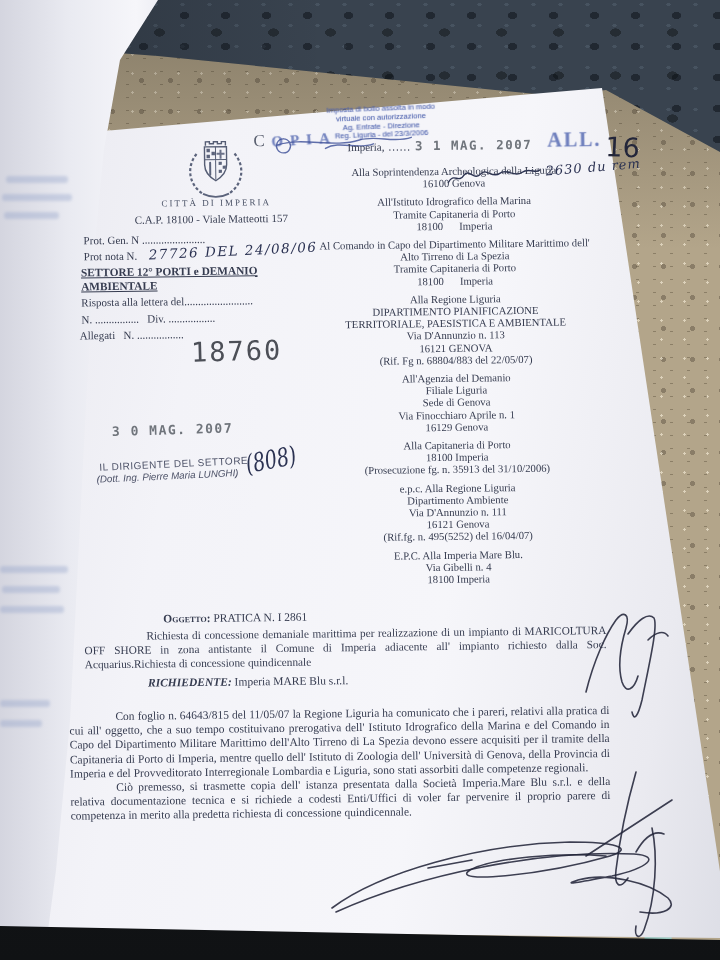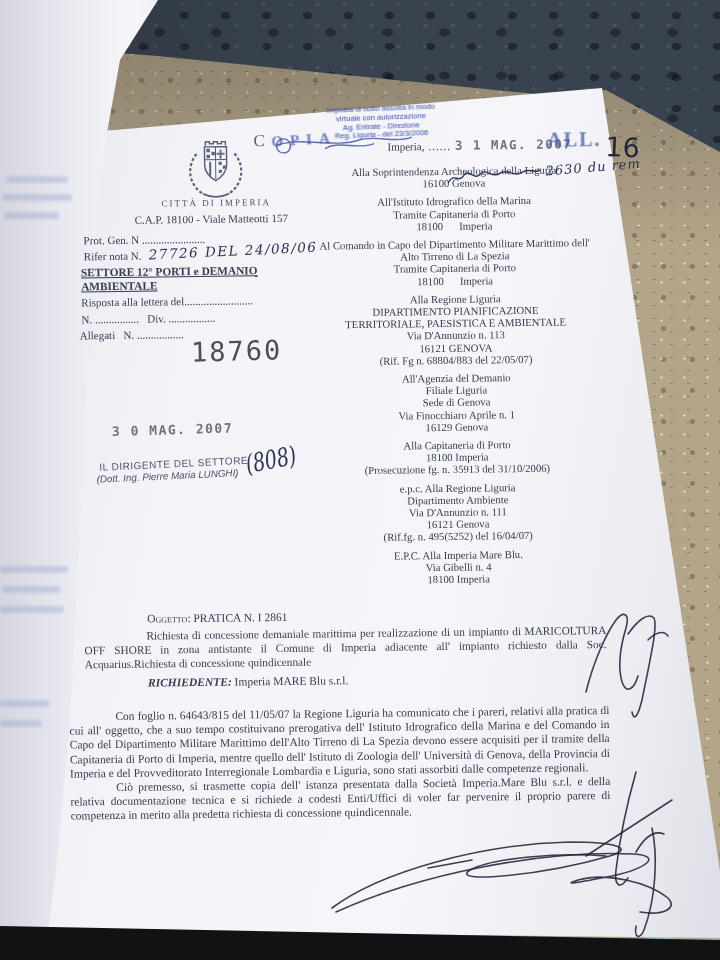--- a/index.html
+++ b/index.html
@@ -116,40 +116,40 @@
       <div>virtuale  con  autorizzazione</div>
       <div>Ag.  Entrate  -  Direzione</div>
       <div>Reg. Liguria - del 23/3/2006</div>
     </div>
     <svg class="abs bluepen" style="left:278px;top:124px;" width="160" height="34">
       <path d="M10,14 a7,7 0 1 0 .1,0 M4,20 C30,12 60,24 86,16 C104,11 120,20 138,14"></path>
       <path d="M52,24 C66,16 84,26 100,20"></path>
     </svg>
 
     <div class="abs" style="left:352px;top:137px;">
-      <span class="typed" style="font-size:11px;margin-left:40px;">Imperia,</span>
+      <span class="typed" style="font-size:11px;">Imperia,</span>
       <span class="typed" style="font-size:11px;letter-spacing:1px;">......</span>
       <span class="stamp-grey" style="font-size:12.5px;">3 1 MAG. 2007</span>
     </div>
 
     <div class="abs stamp-blue" style="left:552px;top:131px;font-size:20px;font-weight:bold;letter-spacing:2px;font-family:'Liberation Serif',serif;filter:blur(.45px);opacity:.85;">ALL.</div>
     <div class="abs" style="left:610px;top:135px;font-size:27px;color:#23263a;font-family:'DejaVu Sans',sans-serif;transform:rotate(3deg);">16</div>
 
     <div class="abs" style="left:450px;top:164px;transform:rotate(-4deg);white-space:nowrap;">
       <svg width="96" height="18" style="vertical-align:middle;">
         <path d="M2,12 C8,2 12,14 18,6 C24,-1 28,13 35,6 C41,0 46,12 54,7 C62,2 68,13 76,8 C84,3 90,11 94,7" fill="none" stroke="#2b3252" stroke-width="1.4" stroke-linecap="round"></path>
       </svg>
       <span class="hand" style="font-size:13px;letter-spacing:1px;">2630 du rem</span>
     </div>
 
     <div class="abs typed" style="left:140px;top:196px;width:160px;text-align:center;font-size:9px;letter-spacing:2px;color:#4c5468;">CITTÀ DI IMPERIA</div>
     <div class="abs typed" style="left:90px;top:211px;width:250px;text-align:center;font-size:11px;">C.A.P. 18100 - Viale Matteotti 157</div>
 
     <div class="abs typed pre" style="left:87px;top:231px;font-size:11px;">Prot. Gen. N .......................</div>
-    <div class="abs typed" style="left:87px;top:247px;font-size:11px;">Rifer nota N.</div>
+    <div class="abs typed" style="left:87px;top:247px;font-size:11px;">Prot nota N.</div>
     <div class="abs hand" style="left:152px;top:241px;font-size:13.5px;letter-spacing:1.5px;transform:rotate(-2deg);">27726 DEL 24/08/06</div>
 
     <div class="abs typed" style="left:84px;top:263px;font-size:11.3px;font-weight:bold;text-decoration:underline;">SETTORE 12° PORTI e DEMANIO</div>
     <div class="abs typed" style="left:84px;top:277px;font-size:11.3px;font-weight:bold;text-decoration:underline;">AMBIENTALE</div>
 
     <div class="abs typed pre" style="left:84px;top:293px;font-size:11px;">Risposta alla lettera del.........................</div>
     <div class="abs typed pre" style="left:84px;top:310px;font-size:11px;">N. ................   Div. .................</div>
     <div class="abs typed pre" style="left:82px;top:326px;font-size:11px;">Allegati   N. .................</div>
 
     <div class="abs" style="left:193px;top:334px;font-size:27px;letter-spacing:2px;color:#4c4f57;font-family:'DejaVu Sans Mono',monospace;transform:rotate(-1deg);">18760</div>
@@ -204,21 +204,21 @@
         <span>(Rif.fg. n. 495(5252) del 16/04/07)</span>
       </div>
       <div class="rblock">
         <span>E.P.C. Alla Imperia Mare Blu.</span>
         <span>Via Gibelli n. 4</span>
         <span>18100 Imperia</span>
       </div>
     </div>
 
     <div class="abs typed" style="left:146px;top:610px;font-size:11.5px;">
-      <span style="font-weight:normal;font-variant:small-caps;">Oggetto:</span>
+      <span style="font-weight:bold;font-variant:small-caps;margin-left:16px;">Oggetto:</span>
       <span>PRATICA N. I 2861</span>
     </div>
     <div class="abs typed" style="left:83px;top:627px;width:522px;font-size:11.3px;line-height:13.8px;text-align:justify;text-indent:62px;">Richiesta di concessione demaniale marittima per realizzazione di un impianto di MARICOLTURA OFF SHORE in zona antistante il Comune di Imperia adiacente all' impianto richiesto dalla Soc. Acquarius.Richiesta di concessione quindicennale</div>
     <div class="abs typed" style="left:146px;top:674px;font-size:11.5px;">
       <span style="font-style:italic;font-weight:bold;">RICHIEDENTE:</span>
       <span>Imperia MARE Blu s.r.l.</span>
     </div>
 
     <div class="abs typed" style="left:67px;top:706px;width:540px;font-size:11.5px;line-height:14.2px;text-align:justify;">
       <p style="margin:0;text-indent:46px;">Con foglio n. 64643/815 del 11/05/07 la Regione Liguria ha comunicato che i pareri, relativi alla pratica di cui all' oggetto, che a suo tempo costituivano prerogativa dell' Istituto Idrografico della Marina e del Comando in Capo del Dipartimento Militare Marittimo dell'Alto Tirreno di La Spezia devono essere acquisiti per il tramite della Capitaneria di Porto di Imperia, mentre quello dell' Istituto di Zoologia dell' Università di Genova, della Provincia di Imperia e del Provveditorato Interregionale Lombardia e Liguria, sono stati assorbiti dalle competenze regionali.</p>

